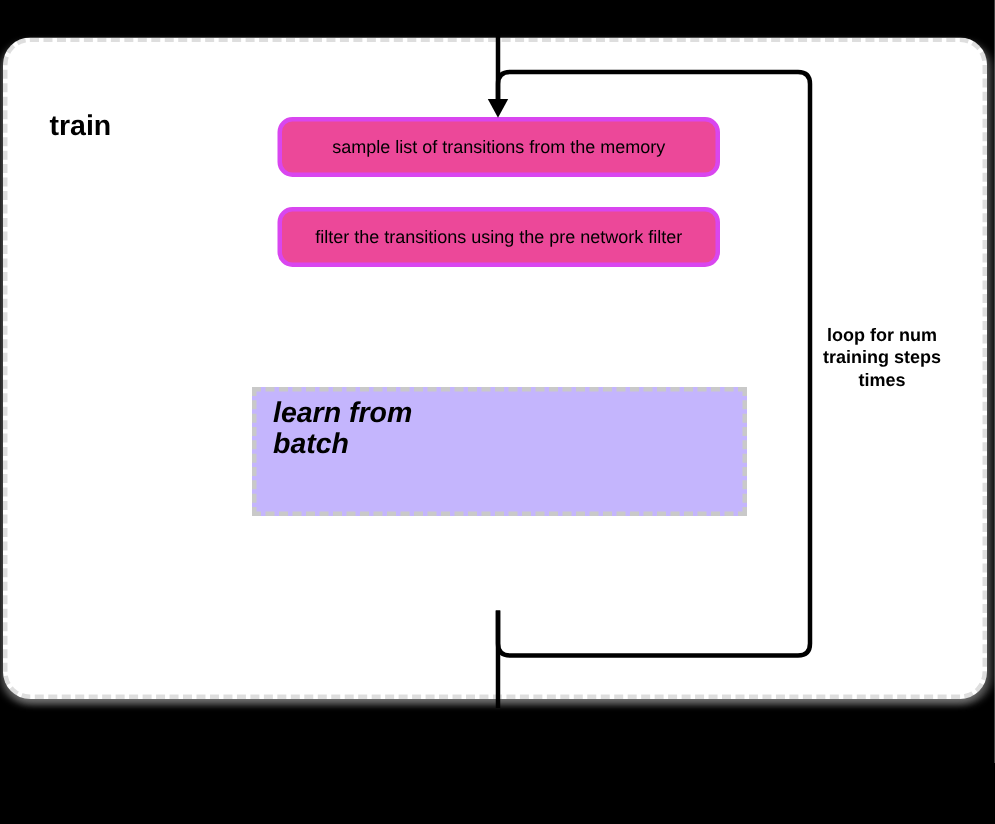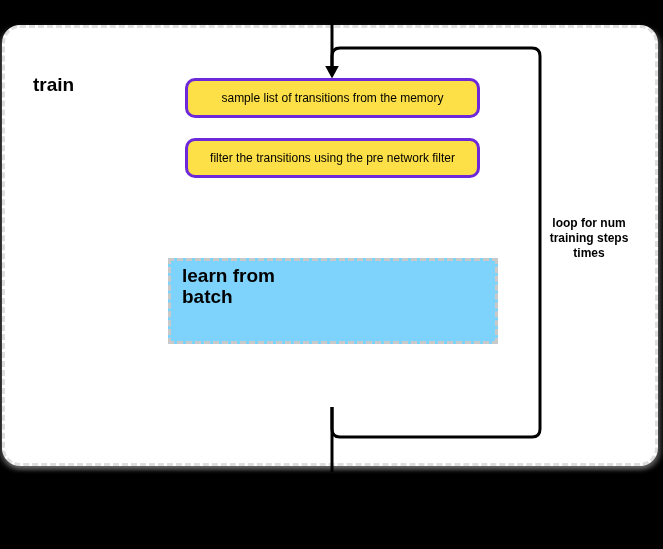--- a/index.html
+++ b/index.html
@@ -36,60 +36,62 @@
     font-size: 19px;
     font-weight: bold;
     line-height: 22px;
     white-space: nowrap;
   }
   
   .step-node {
     position: absolute;
     left: 185px;
     width: 289px; height: 34px;
-    background: #fde047;
-    border: 3px solid #6d28d9;
+    background: #ec4899;
+    border: 3px solid #d946ef;
     border-radius: 10px;
     display: flex;
     align-items: center;
     justify-content: center;
     text-align: center;
     font-size: 12px;
     line-height: 14px;
   }
   .step-1 { top: 78px; }
   .step-2 { top: 138px; }
   .step-3 { top: 198px; }
   .step-final { top: 366px; }
   
   .subprocess-node {
     position: absolute;
     left: 168px; top: 258px;
     width: 324px; height: 80px;
-    background: #7dd3fc;
+    background: #c4b5fd;
     border: 3px dashed #c9c9c9;
+    font-style: italic;
   }
   .subprocess-label {
     position: absolute;
     left: 11px; top: 4px;
     font-size: 19px;
     font-weight: bold;
     line-height: 21px;
     white-space: pre-line;
   }
   
   .loop-label {
     position: absolute;
-    left: 542px; top: 216px;
+    left: 510px; top: 216px;
     width: 94px;
     font-size: 12px;
     font-weight: bold;
     line-height: 15px;
     text-align: center;
     white-space: pre-line;
+    padding-left: 31px;
   }
   
   svg.connectors {
     position: absolute;
     left: 0; top: 0;
     width: 663px; height: 549px;
     pointer-events: none;
   }
 </style>
 </head>

